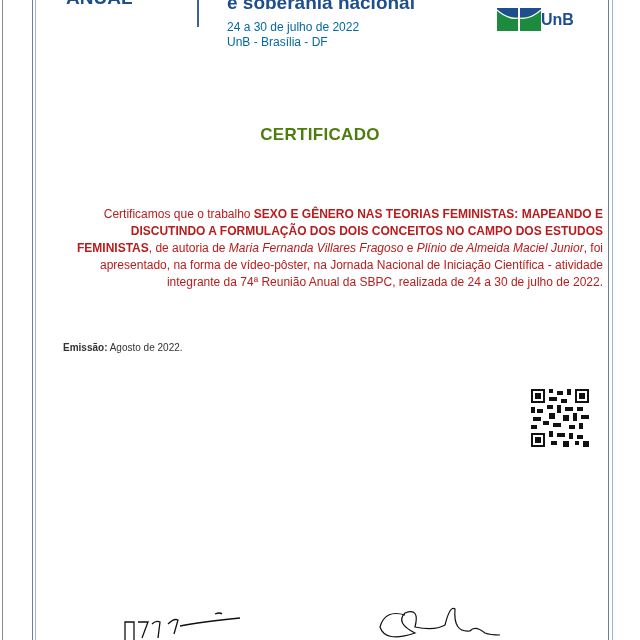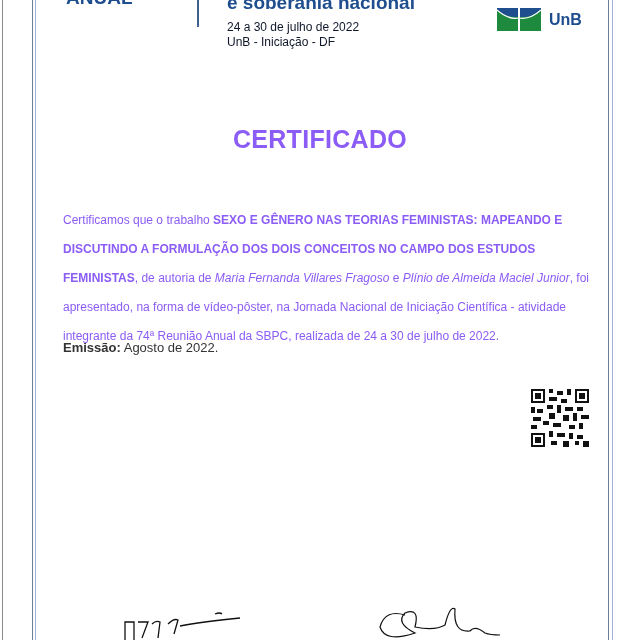--- a/index.html
+++ b/index.html
@@ -3,48 +3,48 @@
 <meta charset="utf-8">
 <style>
   html, body { margin:0; padding:0; }
   body { width:640px; height:640px; overflow:hidden; background:#ffffff; position:relative; font-family:"Liberation Sans", sans-serif; }
   .edge-left { position:absolute; left:2px; top:0; width:1px; height:640px; background:#8a8a8a; }
   .frame-line { position:absolute; top:0; height:640px; width:1px; background:#9fb3d4; }
   .frame-line.dark { background:#6f7f99; }
   .hdr-sbpc { position:absolute; left:66px; top:-12px; color:#1f4e8f; font-weight:bold; font-size:19px; line-height:20px; }
   .hdr-divider { position:absolute; left:197px; top:0; width:2px; height:27px; background:#3f5f8f; }
   .hdr-theme { position:absolute; left:227px; top:-8px; color:#1f4e8f; font-weight:bold; font-size:19px; white-space:nowrap; }
-  .hdr-date { position:absolute; left:227px; top:20px; color:#0f172a; font-size:12px; line-height:15px; }
-  .unb-logo { position:absolute; left:497px; top:8px; display:flex; align-items:center; gap:8px; }
+  .hdr-date { position:absolute; left:227px; top:20px; color:#0369a1; font-size:12px; line-height:15px; }
+  .unb-logo { position:absolute; left:497px; top:8px; display:flex; align-items:center; }
   .unb-text { color:#1f4e8f; font-weight:bold; font-size:16px; }
-  .title { position:absolute; left:0; width:640px; top:125px; text-align:center; color:#8b5cf6; font-weight:bold; font-size:25px; letter-spacing:0.3px; }
-  .body-text { position:absolute; left:63px; top:206px; width:540px; font-size:12px; line-height:29px; color:#8b5cf6; }
+  .title { position:absolute; left:0; width:640px; top:125px; text-align:center; color:#4d7c0f; font-weight:bold; font-size:17px; letter-spacing:0.3px; }
+  .body-text { position:absolute; left:63px; top:206px; width:540px; font-size:12px; line-height:17px; color:#b91c1c;text-align:right; }
   .body-text b { font-weight:bold; }
-  .meta { position:absolute; left:63px; top:342px; width:450px; font-size:13px; line-height:11px; color:#333; }
+  .meta { position:absolute; left:63px; top:342px; width:450px; font-size:10px; line-height:11px; color:#333; }
   .qr { position:absolute; left:531px; top:389px; width:58px; height:58px; }
   .sig1 { position:absolute; left:120px; top:612px; }
   .sig2 { position:absolute; left:375px; top:603px; }
 </style>
 </head>
 <body>
 
 <div class="edge-left"></div>
 <div class="frame-line dark" style="left:32px"></div>
 <div class="frame-line" style="left:35px"></div>
 <div class="frame-line dark" style="left:608px"></div>
 <div class="frame-line" style="left:612px"></div>
 
 <div class="hdr-sbpc">
   <div>ANUAL</div>
 </div>
 <div class="hdr-divider"></div>
 <div class="hdr-theme">e soberania nacional</div>
 <div class="hdr-date">
   <div>24 a 30 de julho de 2022</div>
-  <div>UnB - Iniciação - DF</div>
+  <div>UnB - Brasília - DF</div>
 </div>
 <div class="unb-logo">
   <svg width="44" height="23" viewBox="0 0 44 23">
     <rect x="0" y="0" width="21" height="23" fill="#1e8a3e"></rect>
     <rect x="23" y="0" width="21" height="23" fill="#1e8a3e"></rect>
     <path d="M0 0 H21 V9 Q10 10 0 2 Z" fill="#1f4e8f"></path>
     <path d="M23 0 H44 V2 Q34 10 23 9 Z" fill="#1f4e8f"></path>
     <path d="M0 2 Q11 12 22 10 Q33 12 44 2" stroke="#fff" stroke-width="1.2" fill="none"></path>
   </svg>
   <span class="unb-text">UnB</span>

